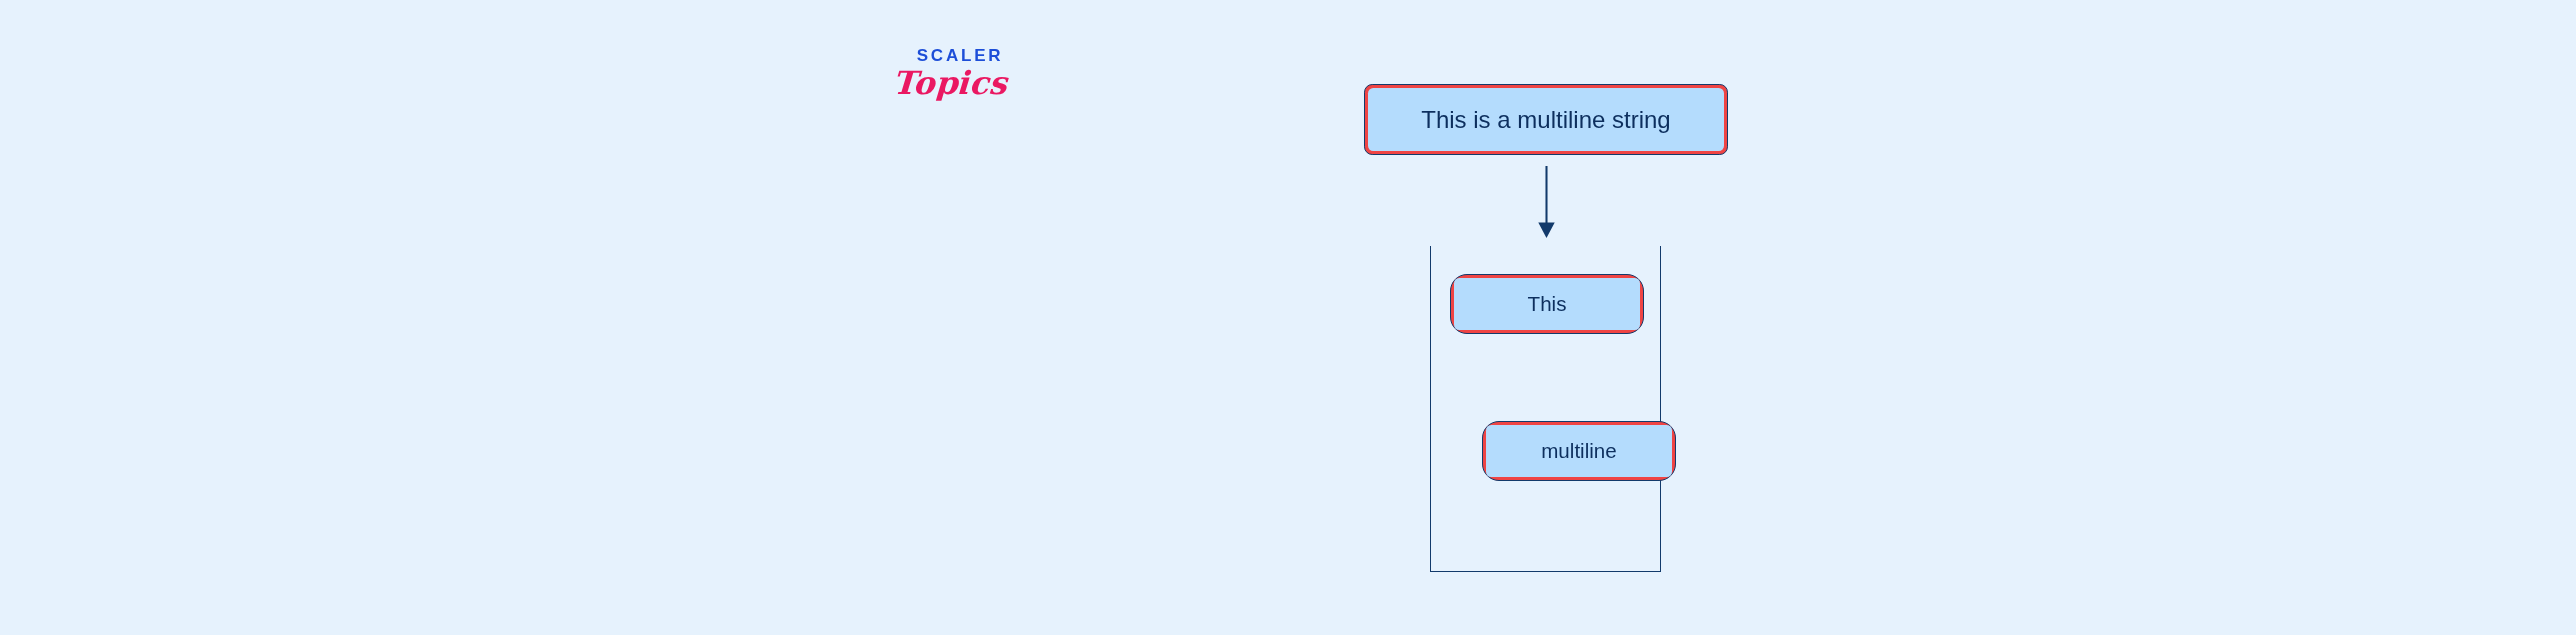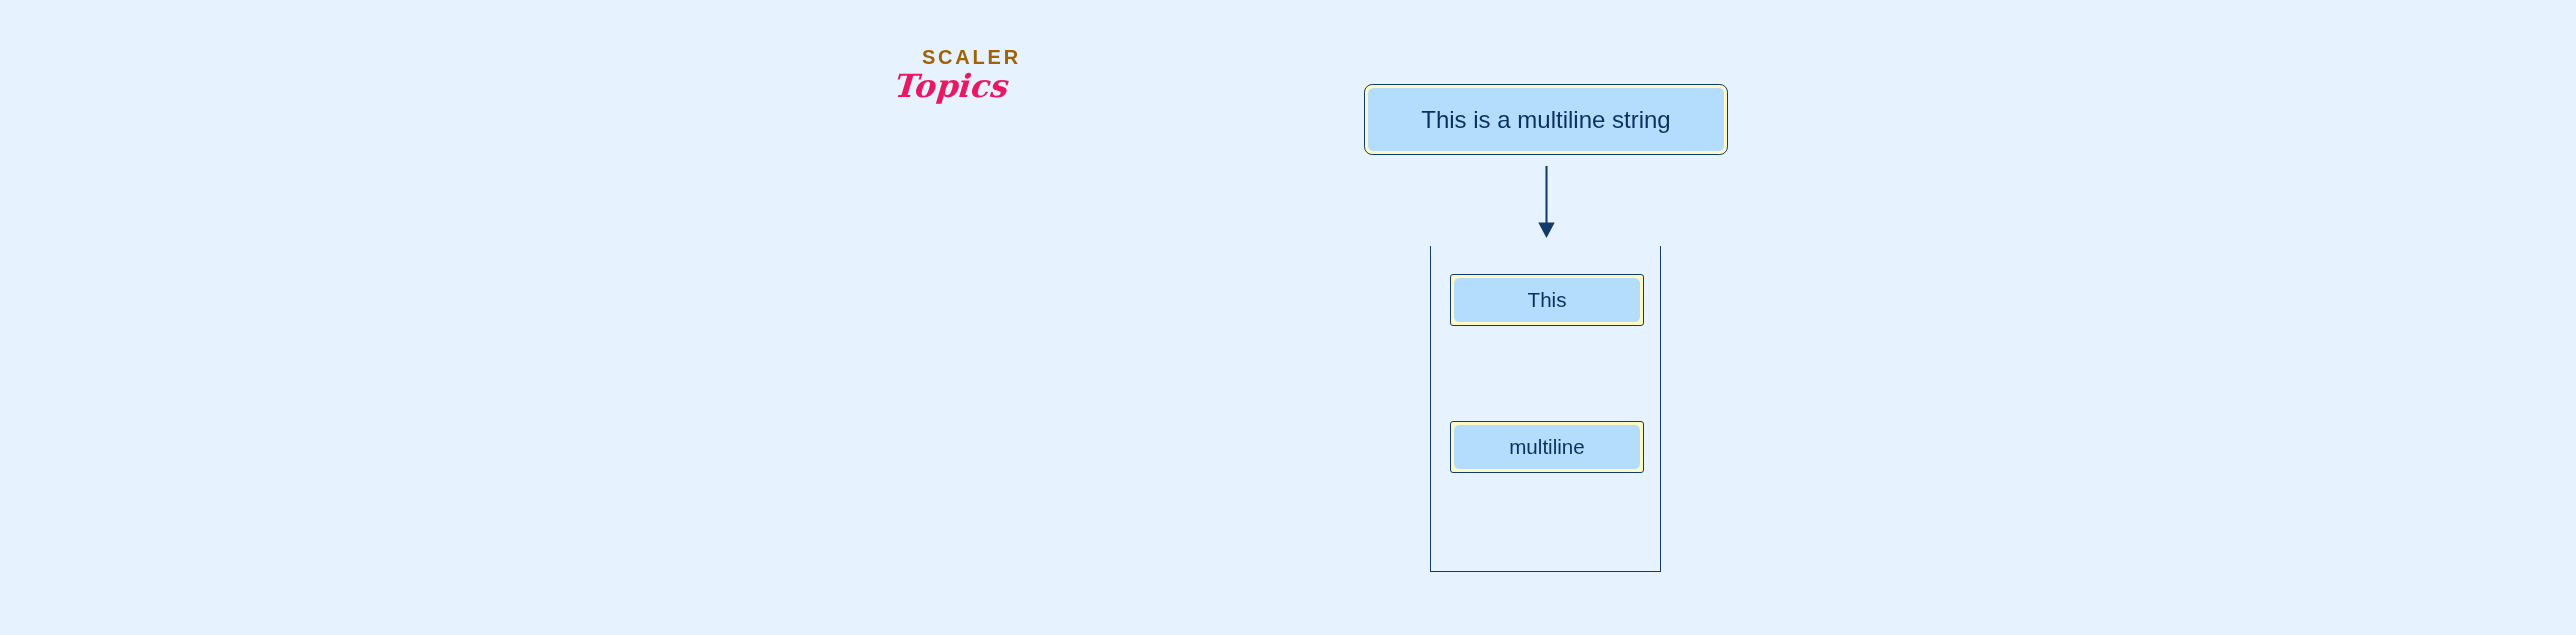--- a/index.html
+++ b/index.html
@@ -31,25 +31,25 @@
     left: 897px;
     top: 47px;
     width: 124px;
     height: 88px;
     user-select: none;
   }
   #logo .logo-scaler {
     display: block;
     font-family: "Liberation Sans", "DejaVu Sans", sans-serif;
     font-weight: 700;
-    font-size: 20px;
+    font-size: 17px;
     letter-spacing: 2.8px;
-    color: #a16207;
+    color: #1d4ed8;
     line-height: 1;
-    text-align: right;
+    text-align: center;
     padding-left: 2.1px;
   }
   #logo .logo-topics {
     display: block;
     font-family: "DejaVu Serif", "Liberation Serif", serif;
     font-style: italic;
     font-weight: 700;
     font-size: 32px;
     color: #ea1862;
     line-height: 1;
@@ -58,21 +58,21 @@
     transform: skewX(-6deg);
     transform-origin: left top;
   }
 
   
   .pill {
     position: absolute;
     box-sizing: border-box;
     border: 1.5px solid #123a6b;
     border-radius: 7.2px;
-    background: #fef9c3;
+    background: #ef4444;
     padding: 2.6px;
     display: flex;
     justify-content: center;
   }
   .pill > .pill-fill {
     width: 100%;
     height: 100%;
     border-radius: 5.2px;
     background: #b4dcfd;
     display: flex;
@@ -119,29 +119,29 @@
     border-right: 1.5px solid #123a6b;
     border-bottom: 1.5px solid #123a6b;
     border-top: none;
     background: transparent;
   }
 
   
   .item-box {
     left: 19px;
     width: 194px;
-    height: 52px;
-    border-radius: 3px;
+    height: 60px;
+    border-radius: 17px;
   }
   .item-box .pill-label {
     font-size: 20.6px;
   }
   #item-0 { top: 28px; }
   #item-1 { top: 101px; }
-  #item-2 { top: 175px; }
+  #item-2 { top: 175px; margin-left: 32px; }
   #item-3 { top: 249px; }
 </style>
 </head>
 <body>
 
 <div id="canvas">
 
   <div id="logo">
     <span class="logo-scaler">SCALER</span>
     <span class="logo-topics">Topics</span>

